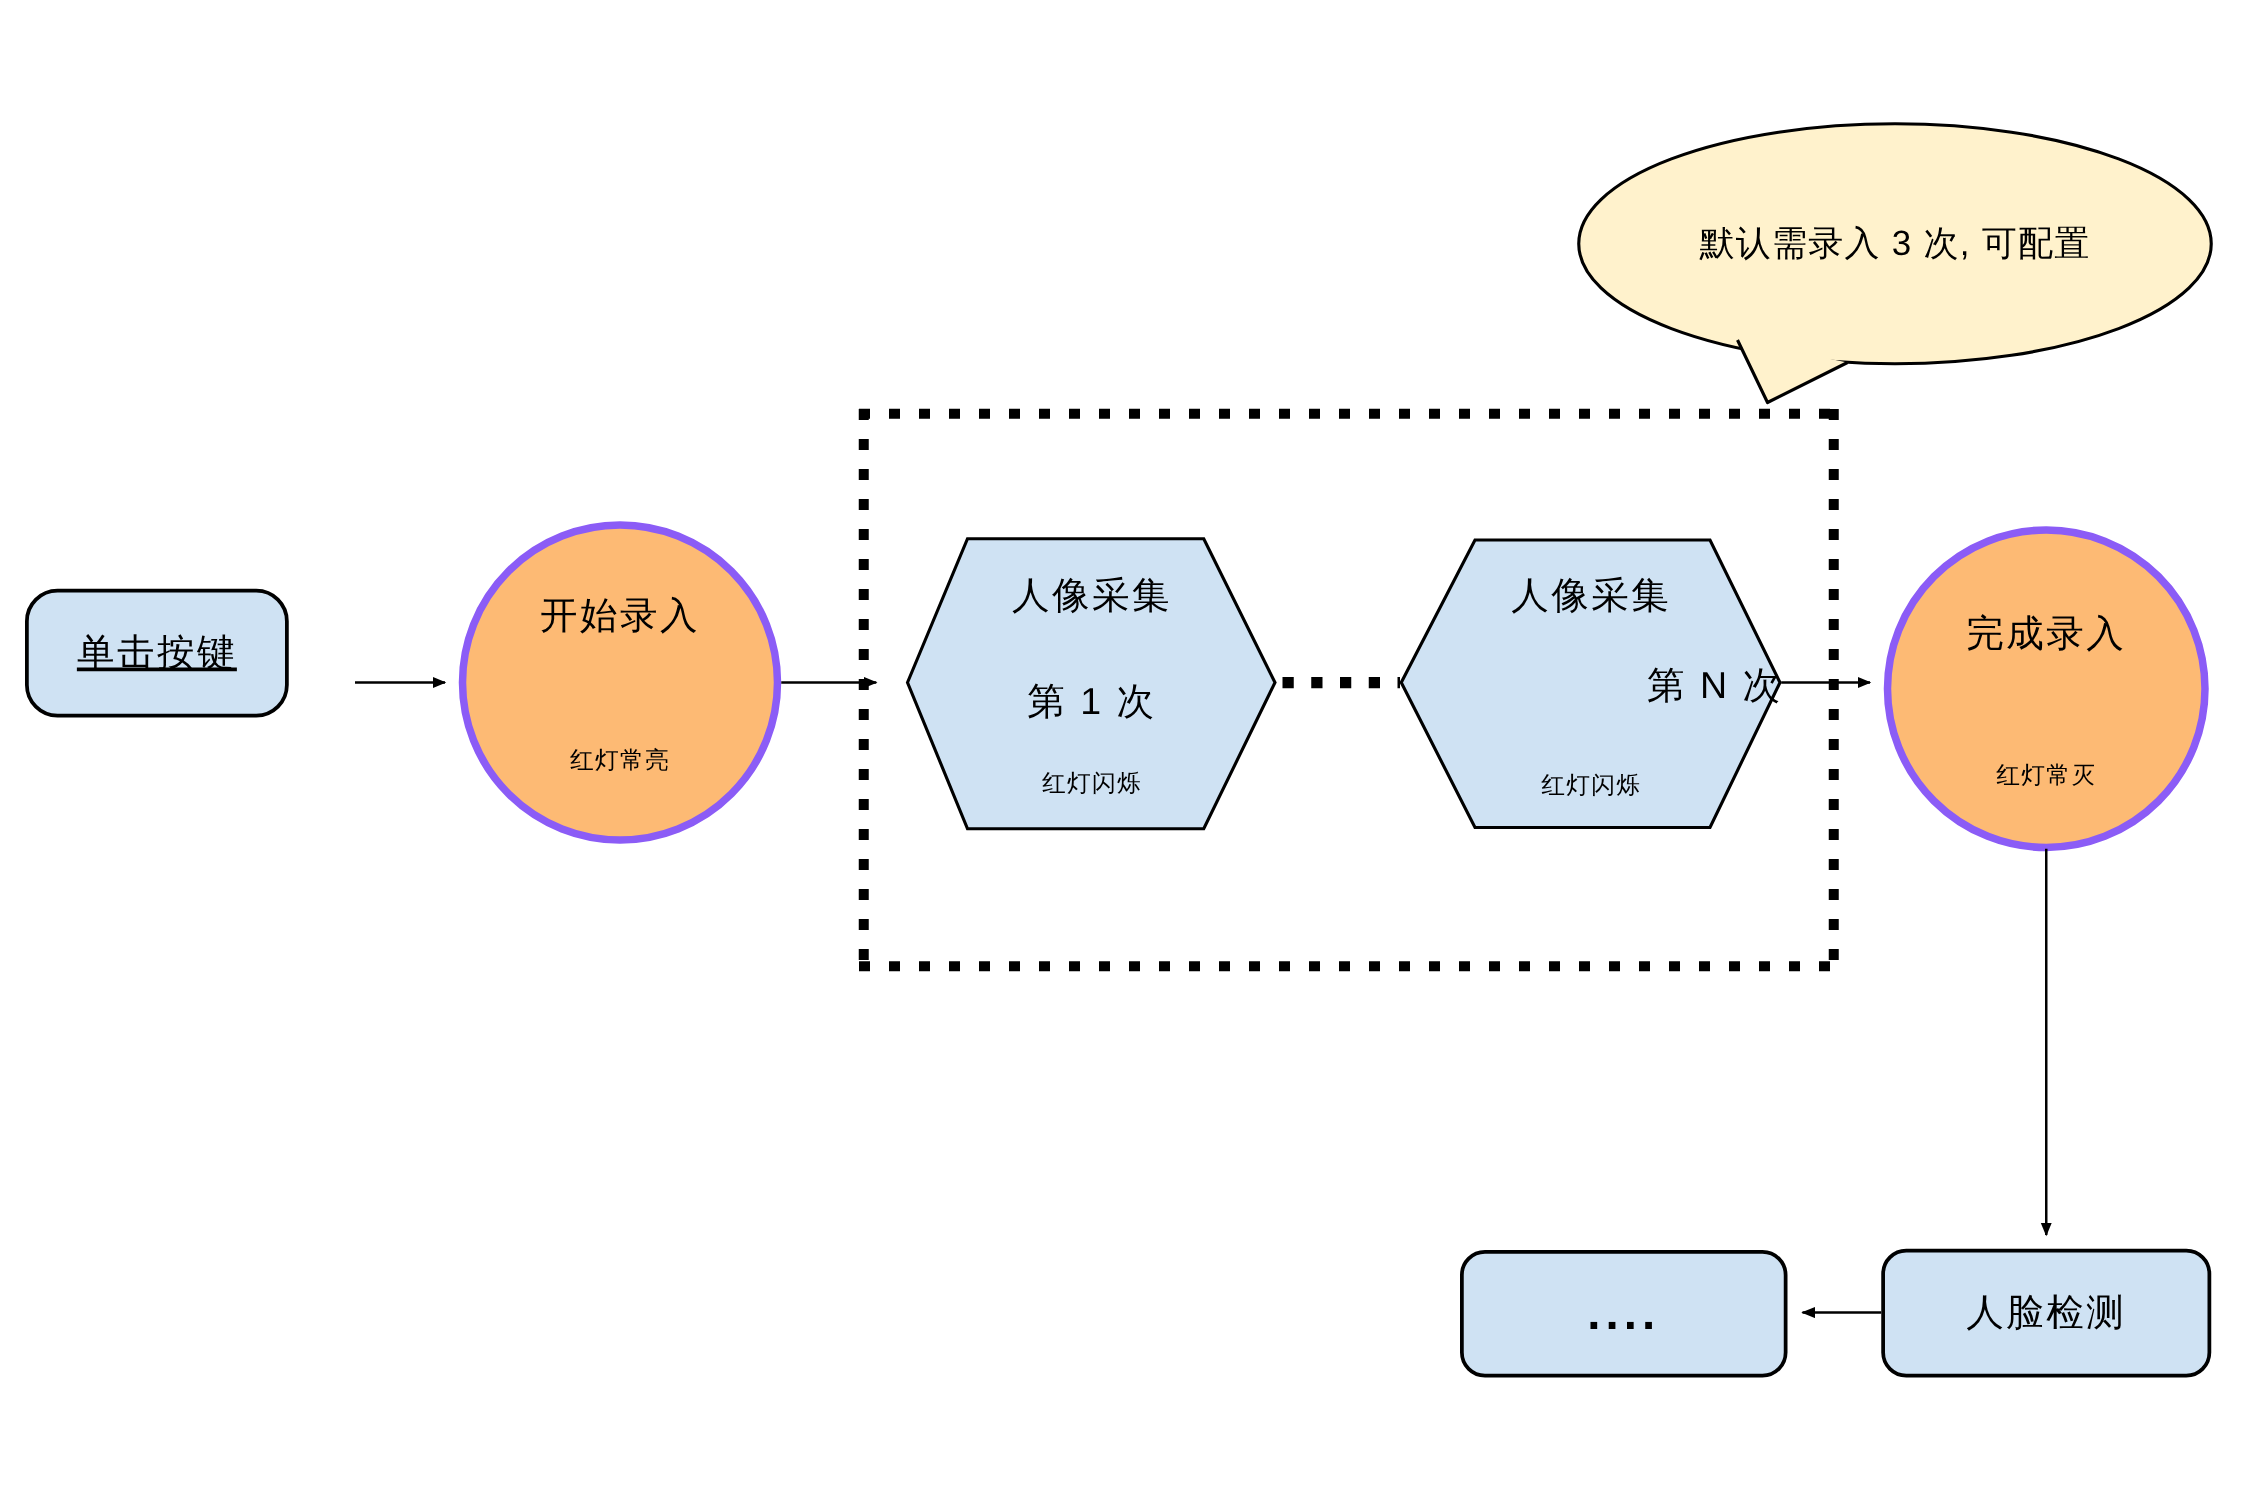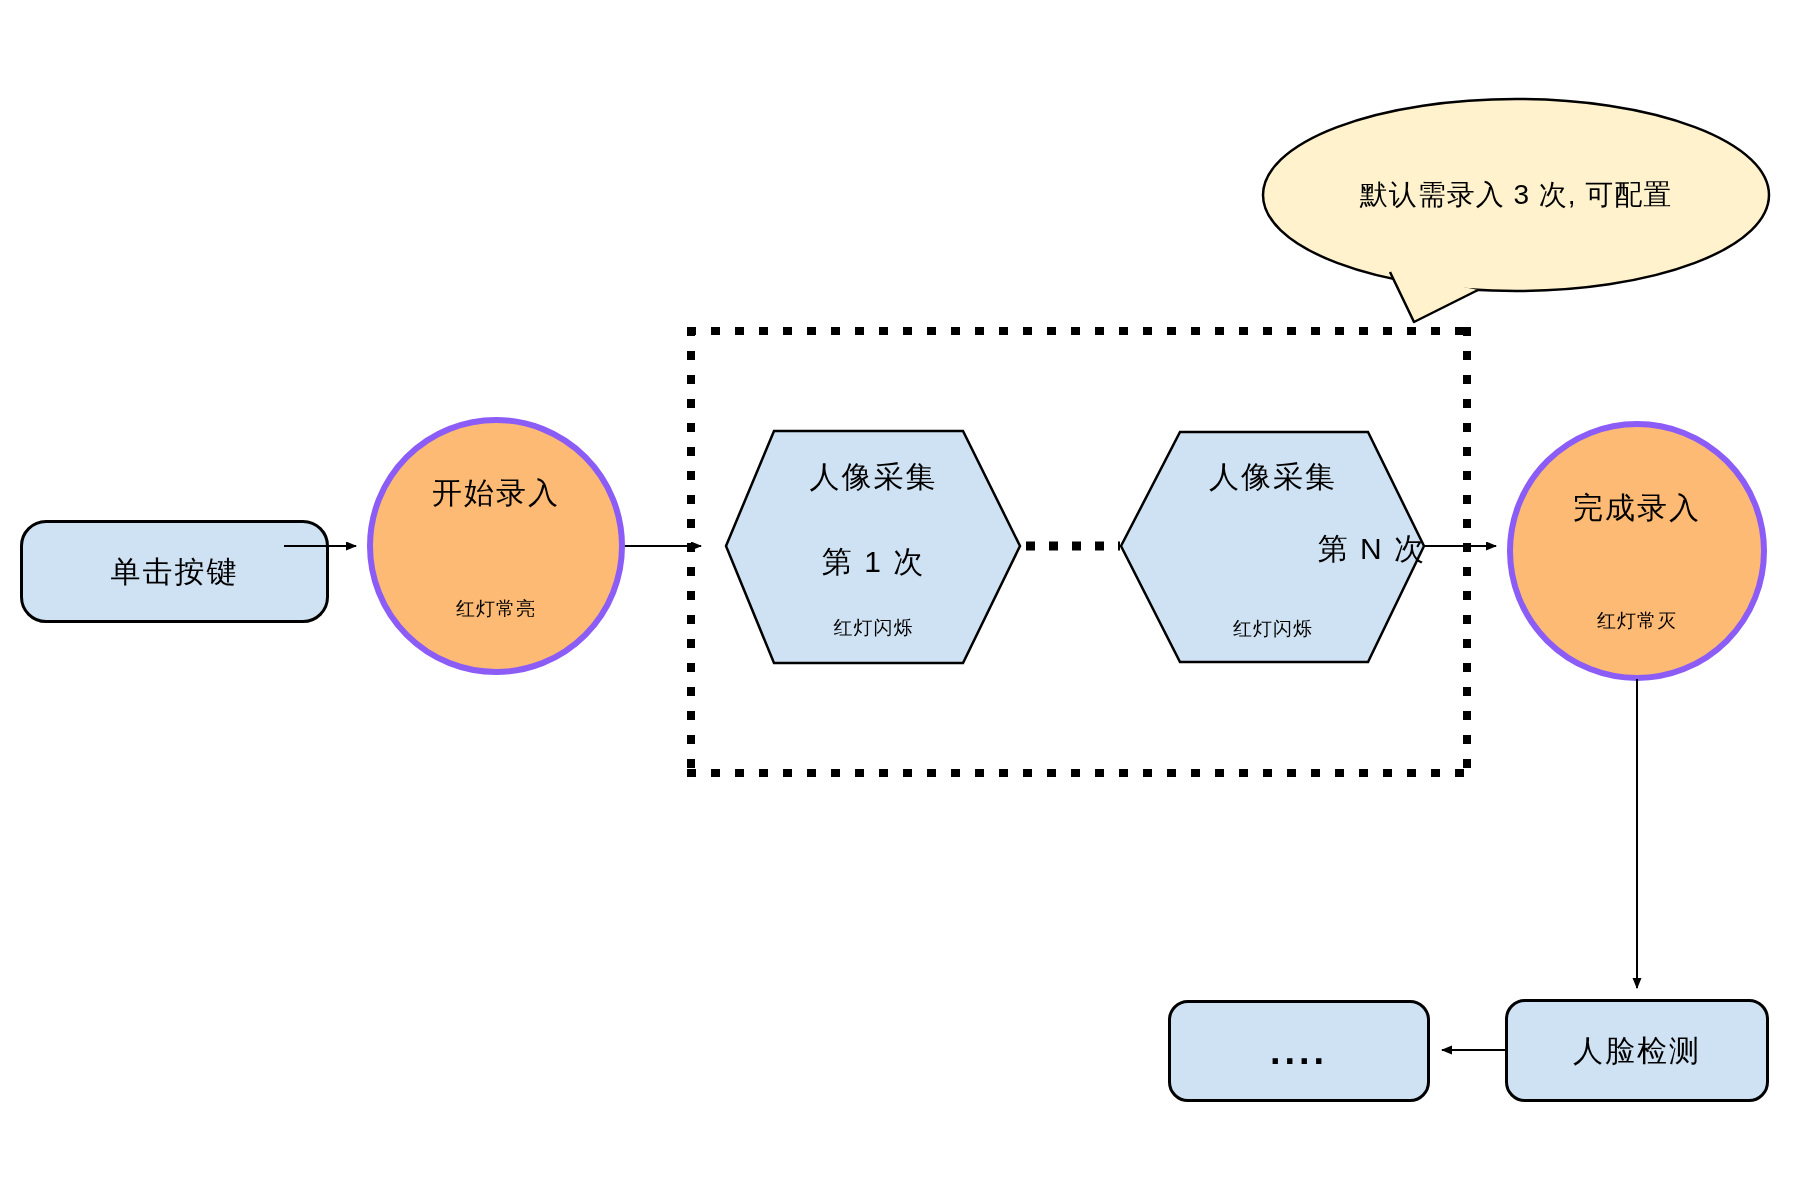--- a/index.html
+++ b/index.html
@@ -55,21 +55,21 @@
   <svg class="overlay" style="left:1255px;top:92px;" width="540" height="245" viewBox="0 0 540 245">
     <ellipse cx="261" cy="103" rx="253" ry="96" fill="#fff2cc" stroke="#000" stroke-width="2.5"></ellipse>
     <path d="M135,180 L159,230 L223,198" fill="#fff2cc" stroke="#000" stroke-width="2.5" stroke-linejoin="round"></path>
   </svg>
   <div class="node" style="left:1262px;top:100px;width:508px;height:190px;display:flex;align-items:center;justify-content:center;">
     <span style="font-size:28px;font-weight:500;letter-spacing:1px;">默认需录入 3 次, 可配置</span>
   </div>
 
   <div class="dotted-group" style="left:687px;top:327px;width:784px;height:450px;"></div>
 
-  <div class="node rounded" style="left:20px;top:520px;width:309px;height:103px;">
+  <div class="node rounded" style="left:20px;top:471px;width:211px;height:103px;text-decoration:underline;">
     <span class="main-label">单击按键</span>
   </div>
 
   <div class="node circle" style="left:367px;top:417px;width:258px;height:258px;">
     <div class="abs-line main-label" style="top:49px;">开始录入</div>
     <div class="abs-line sub-label" style="top:172px;">红灯常亮</div>
   </div>
 
   <svg style="left:725px;top:429px;" width="297" height="236" viewBox="0 0 297 236">
     <polygon points="1,117 49,2 238,2 295,117 238,234 49,234" fill="#cfe2f3" stroke="#000" stroke-width="2.5"></polygon>

